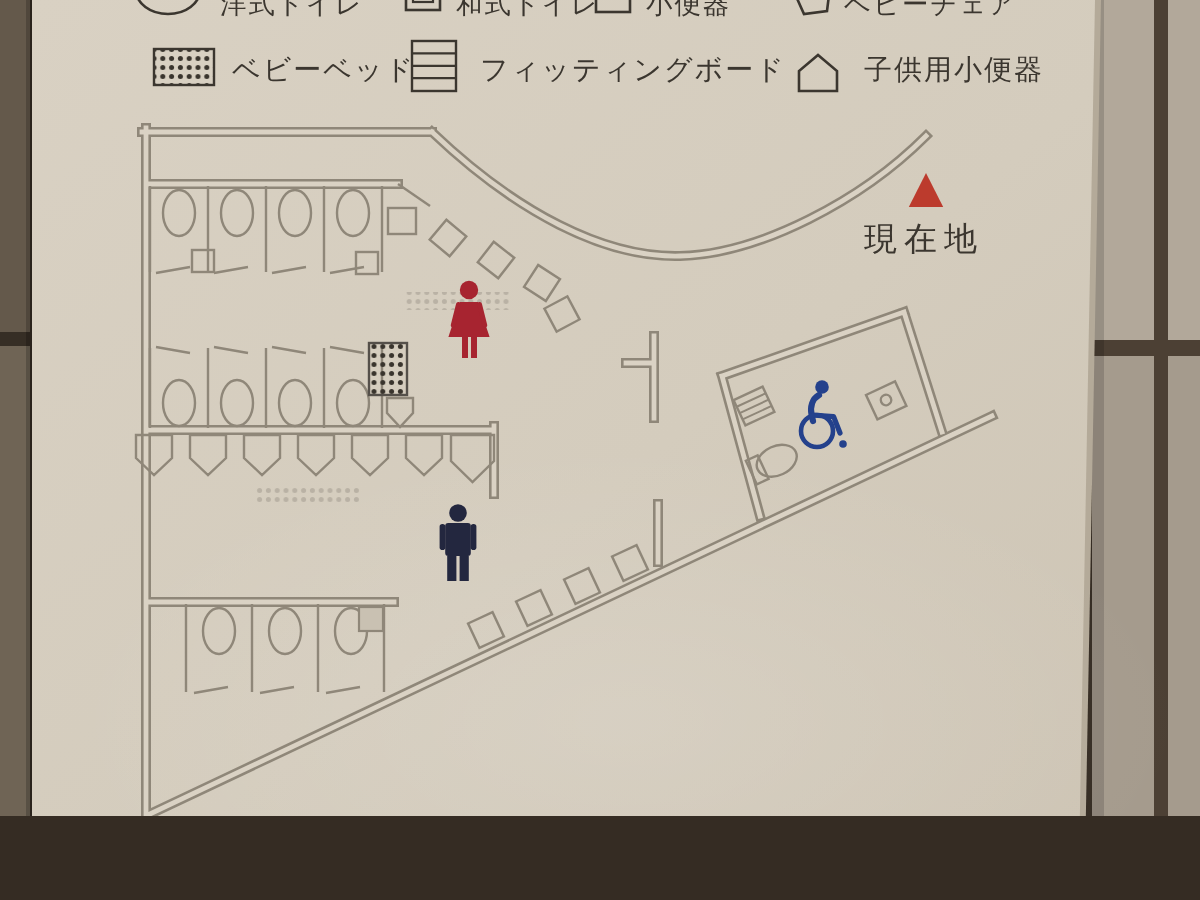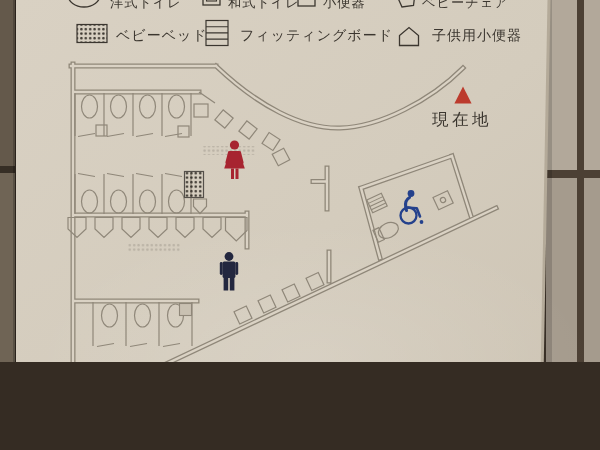--- a/index.html
+++ b/index.html
@@ -1,16 +1,16 @@
 <!DOCTYPE html>
 <html><head>
 <meta charset="utf-8">
 <style>
   html,body{margin:0;padding:0;background:#352c23;}
-  .stage{position:relative;width:600px;height:362px;overflow:hidden;
+  .stage{position:relative;width:600px;height:408px;overflow:hidden;
          font-family:"Liberation Sans","DejaVu Sans",sans-serif;}
   svg text{font-family:"Liberation Sans","DejaVu Sans",sans-serif;}
 </style>
 </head>
 <body>
 
 <div class="stage">
 <svg width="600" height="450" viewBox="0 0 600 450">
   <defs>
     <linearGradient id="signGrad" x1="0" y1="0" x2="1" y2="1">

